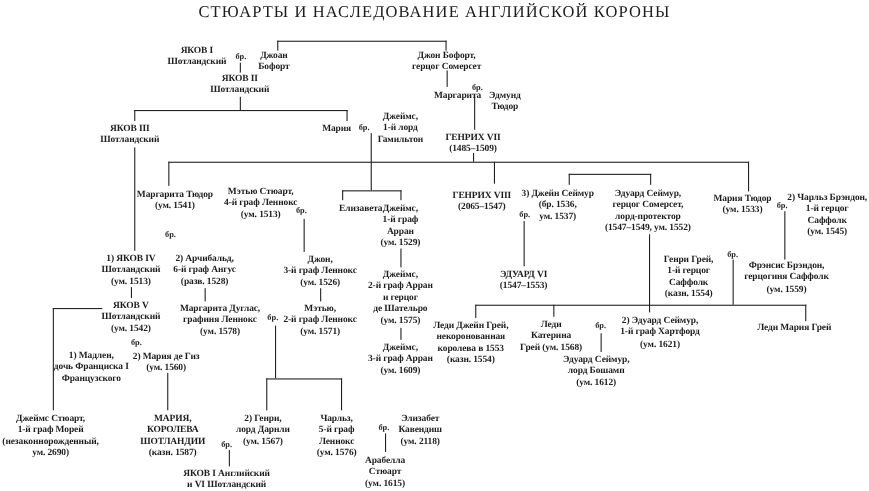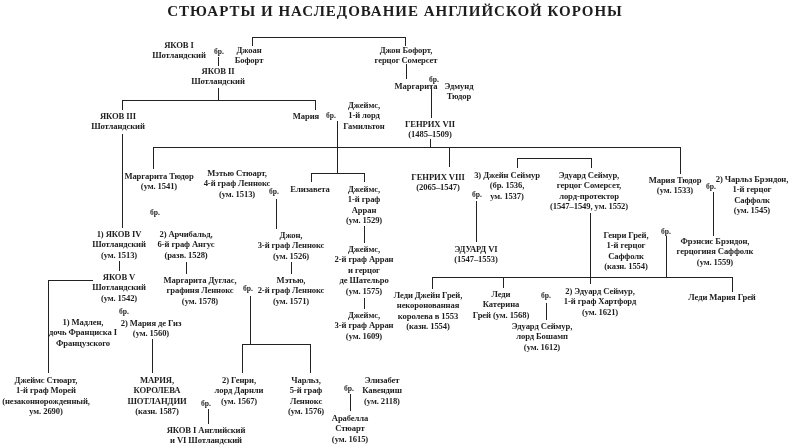--- a/index.html
+++ b/index.html
@@ -2,21 +2,21 @@
 <html><head>
 <meta charset="utf-8">
 <style>
   html,body{margin:0;padding:0;background:#ffffff;}
   .canvas{
     position:relative;width:790px;height:446px;background:#ffffff;overflow:hidden;
     font-family:"Liberation Serif",serif;color:#1a1a1a;
   }
   .title{
     position:absolute;left:0;top:3px;width:100%;text-align:center;
-    font-weight:bold;font-size:15px;letter-spacing:1px;text-transform:uppercase;color:#1d1d1d;
+    font-weight:normal;font-size:15px;letter-spacing:1px;text-transform:uppercase;color:#1d1d1d;
   }
   .node{
     position:absolute;transform:translateX(-50%);width:max-content;
     text-align:center;white-space:pre-line;
     font-weight:bold;font-size:8.6px;line-height:10.4px;letter-spacing:-0.1px;color:#1d1d1d;
   }
   .br{
     position:absolute;transform:translateX(-50%);width:max-content;
     font-weight:bold;font-size:7.6px;line-height:8px;color:#1d1d1d;
   }
@@ -92,21 +92,21 @@
       <div class="node" style="left: 364px; top: 100px;">Джеймс,
 1-й лорд
 Гамильтон</div>
       <div class="node" style="left: 430px; top: 119px;">ГЕНРИХ VII
 (1485–1509)</div>
       <div class="node" style="left: 159px; top: 171px;">Маргарита Тюдор
 (ум. 1541)</div>
       <div class="node" style="left: 237px; top: 168px;">Мэтью Стюарт,
 4-й граф Леннокс
 (ум. 1513)</div>
-      <div class="node" style="left: 310px; top: 184px;">Елизавета</div>
+      <div class="node" style="left: 328px; top: 184px;">Елизавета</div>
       <div class="node" style="left: 364px; top: 184px;">Джеймс,
 1-й граф
 Арран
 (ум. 1529)</div>
       <div class="node" style="left: 438px; top: 172px;">ГЕНРИХ VIII
 (2065–1547)</div>
       <div class="node" style="left: 507px; top: 170px;">3) Джейн Сеймур
 (бр. 1536,
 ум. 1537)</div>
       <div class="node" style="left: 589px; top: 170px;">Эдуард Сеймур,

